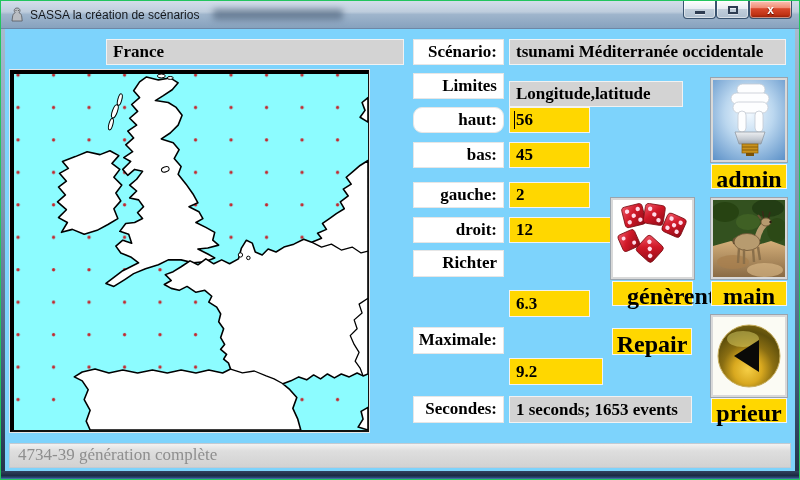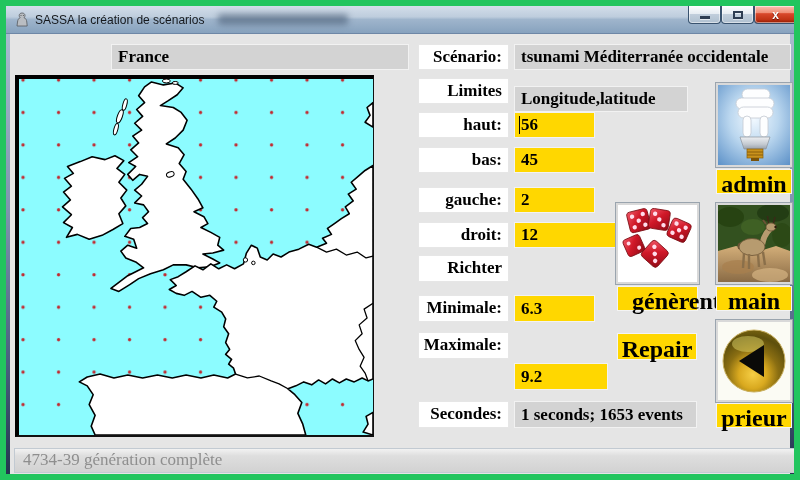--- a/index.html
+++ b/index.html
@@ -1,18 +1,18 @@
 <!DOCTYPE html>
 <html><head>
 <meta charset="utf-8">
 <style>
   * { margin:0; padding:0; box-sizing:border-box; }
   html,body { width:800px; height:480px; font-family:"Liberation Serif", serif; }
   .window { position:relative; width:800px; height:480px; overflow:hidden;
-            border:6px solid #22c55e; background:#e5e5e5; }
+            border:1px solid #22c55e; background:#7dd3fc; }
   
   .titlebar { position:absolute; left:0; top:0; width:800px; height:28px;
     background:linear-gradient(180deg,#D3DEEA 0%,#BECDDD 40%,#9FB5CC 50%,#87A2BE 100%);
     border-bottom:1px solid #6E87A6; display:flex; align-items:center; }
   .app-icon { margin:0 5px 0 8px; width:16px; height:16px; flex:0 0 auto; }
   .title-text { font-family:"Liberation Sans", sans-serif; font-size:12px; color:#15181c; }
   .title-blur { margin-left:14px; width:130px; height:11px; border-radius:3px;
     background:rgba(80,100,125,.65); filter:blur(3px); }
   .winbtns { position:absolute; right:9px; top:0; display:flex; }
   .winbtn { height:18px; border:1px solid #39536F; border-top:none; border-radius:0 0 4px 4px;
@@ -122,36 +122,35 @@
           <path d="M301,171 L311,176 L321,173 L331,179 L342,176 L351,182 L358,180"></path>
           <path d="M358,228 L349,234 L352,243 L344,250 L347,259 L340,266 L344,275 L349,283 L345,292 L350,299 L353,307"></path>
         </g>
       </svg>
     </div>
   </div>
 
   <div class="labelbox" style="left:412px; top:72px;">Limites</div>
   <input class="valuebox gray" style="left: 508px; top: 80px; width: 174px;" value="Longitude,latitude">
 
-  <div class="labelbox" style="left:412px; top:106px;">haut:</div>
+  <div class="labelbox" style="left:412px; top:106px;border-radius:9px;">haut:</div>
   <input class="valuebox yellow" style="left: 508px; top: 106px; width: 81px;" value="56">
   <div class="caret"></div>
 
   <div class="labelbox" style="left:412px; top:141px;">bas:</div>
   <input class="valuebox yellow" style="left: 508px; top: 141px; width: 81px;" value="45">
 
   <div class="labelbox" style="left:412px; top:181px;">gauche:</div>
   <input class="valuebox yellow" style="left: 508px; top: 181px; width: 81px;" value="2">
 
   <div class="labelbox" style="left:412px; top:216px;">droit:</div>
   <input class="valuebox yellow" style="left: 508px; top: 216px; width: 105px;" value="12">
 
   <div class="labelbox" style="left:412px; top:249px; height:27px;padding-left:19px;">Richter</div>
 
-  <div class="labelbox" style="left:412px; top:289px; height:27px;">Minimale:</div>
   <input class="valuebox yellow" style="left: 508px; top: 289px; width: 81px; height: 27px;" value="6.3">
 
   <div class="labelbox" style="left:412px; top:326px; height:27px;">Maximale:</div>
   <input class="valuebox yellow" style="left: 508px; top: 328px; width: 94px; height: 27px; margin-top: 29px;" value="9.2">
 
   <div class="labelbox" style="left:412px; top:395px; height:27px;">Secondes:</div>
   <input class="valuebox gray" style="left: 508px; top: 395px; width: 183px; height: 27px;" value="1 seconds; 1653 events">
 
   <div class="imgframe" style="left:710px; top:77px; width:76px; height:84px;">
     <svg width="72" height="80" viewBox="0 0 72 80">

